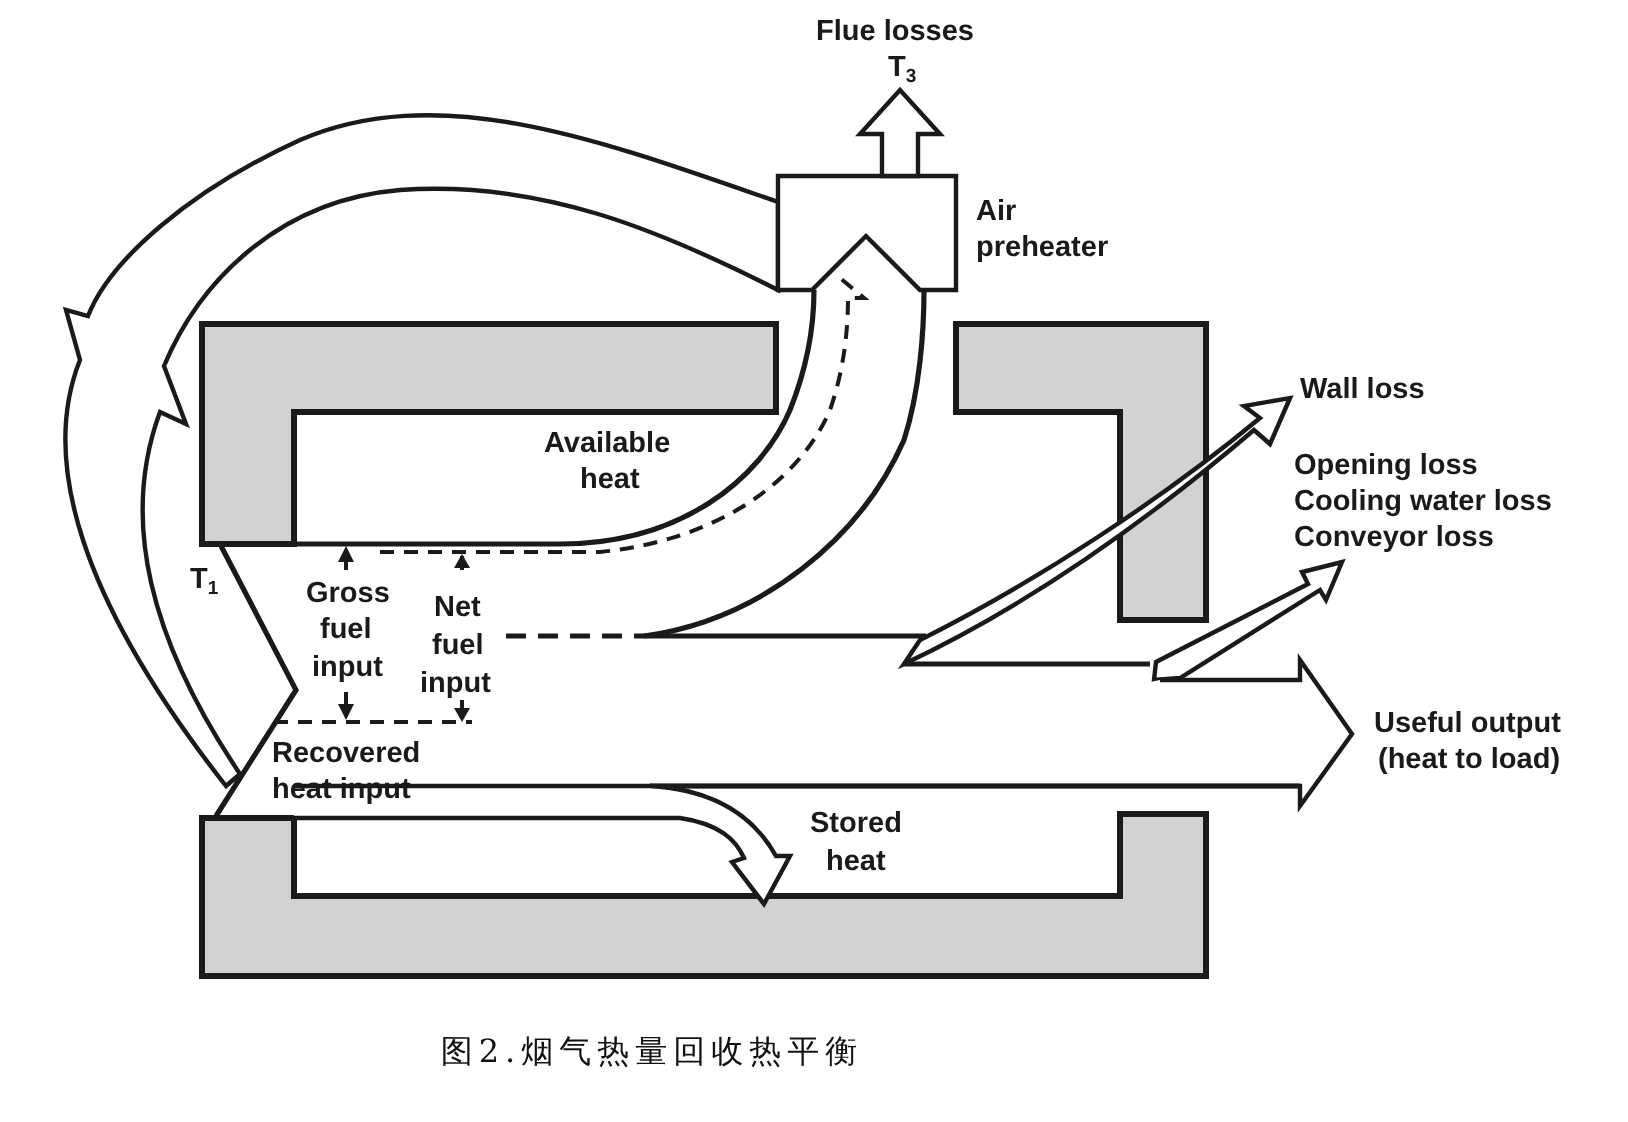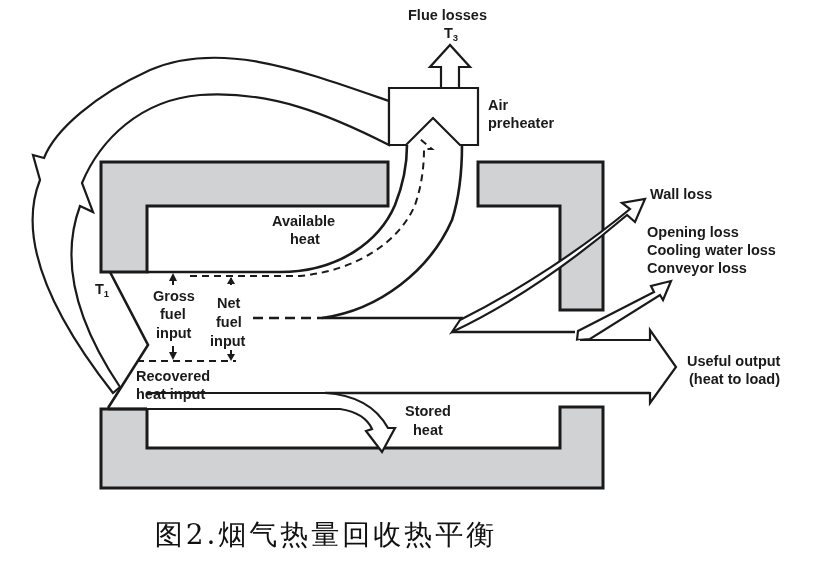--- a/index.html
+++ b/index.html
@@ -11,21 +11,21 @@
     .thin { fill: none; stroke: #1a1a1a; stroke-width: 2; }
     .line { fill: none; stroke: #1a1a1a; stroke-width: 2.6; }
     .dash { fill: none; stroke: #1a1a1a; stroke-width: 2; stroke-dasharray: 7 5; }
     .dash-heavy { fill: none; stroke: #1a1a1a; stroke-width: 2.6; stroke-dasharray: 10 6; }
     .arrowhead { fill: #1a1a1a; }
     .lbl { font-size: 14.5px; }
     .sub { font-size: 9.5px; }
     .caption {
       position: absolute; left: 0; top: 516px; width: 652px; text-align: center;
       font-family: "DejaVu Serif", "Liberation Serif", serif;
-      font-size: 28px; letter-spacing: 3px; color: #111;
+      font-size: 16px; letter-spacing: 3px; color: #111;
     }
   </style>
 </head>
 <body>
 
 <div id="stage">
 <svg width="814" height="561" viewBox="0 0 814 561" xmlns="http://www.w3.org/2000/svg">
 
   <path class="wall" d="M101,162 L388,162 L388,206 L147,206 L147,272 L101,272 Z"></path>
 

